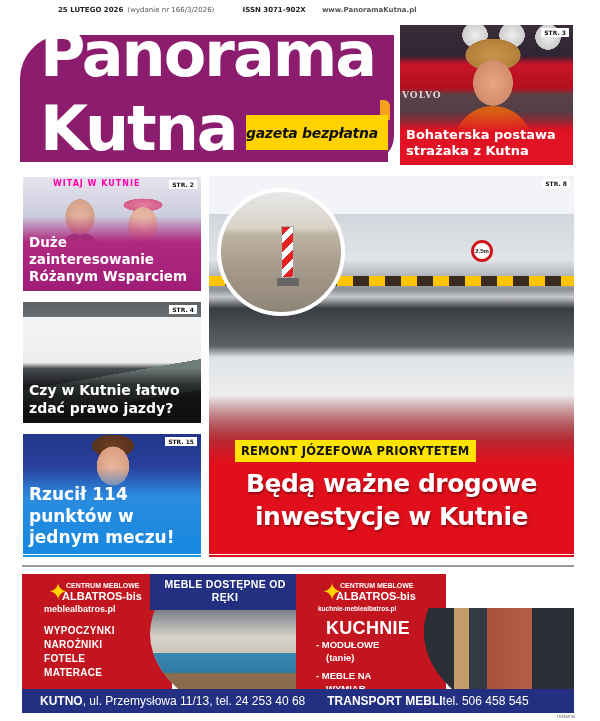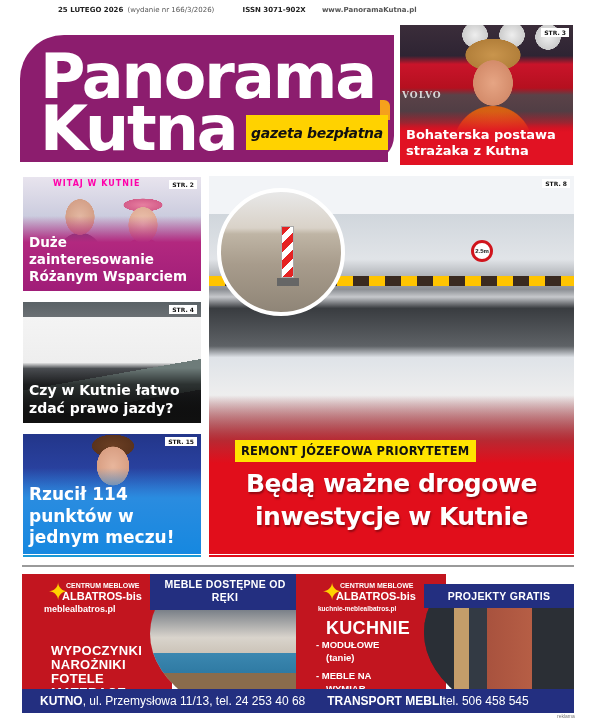--- a/index.html
+++ b/index.html
@@ -31,25 +31,25 @@
     border-radius: 0 0 26px 0;
   }
   .masthead-orange {
     left: 380px; top: 100px; width: 10px; height: 20px;
     background: #f5a11c; border-radius: 0 6px 0 0;
   }
   .title-1, .title-2 {
     color: #fff; font-family: "DejaVu Sans", sans-serif; font-weight: bold;
     letter-spacing: -2px; line-height: 1;
   }
-  .title-1 { left: 40px; top: 46px; font-size: 62px; }
+  .title-1 { left: 40px; top: 24px; font-size: 62px; }
   .title-2 { left: 40px; top: 98px; font-size: 62px; }
   .free-badge {
     left: 246px; top: 115px; width: 142px; height: 35px; background: #ffd200;
-    display: flex; align-items: center; justify-content: center;
+    display: flex; align-items: center; 
   }
   .free-badge span {
     font-family: "DejaVu Sans", sans-serif; font-style: italic; font-weight: bold;
     font-size: 14px; color: #111; letter-spacing: -0.3px;
   }
 
   
   .card { overflow: hidden; }
   .photo { position: absolute; inset: 0; }
   .str {
@@ -209,22 +209,22 @@
     position: absolute; left: 44px; top: 8px; color: #fff; font-size: 7px; font-weight: bold;
   }
   .ad-brand-big {
     position: absolute; left: 40px; top: 16px; color: #fff; font-size: 11px; font-weight: bold;
   }
   .ad-url {
     position: absolute; left: 22px; top: 30px; color: #fff; font-size: 9px; font-weight: bold;
   }
   .ad-right .ad-url { font-size: 6.5px; left: 22px; top: 31px; }
   .ad-list {
-    position: absolute; left: 29px; top: 50px; color: #fff; font-size: 13px;
-    font-weight: bold; line-height: 14px; letter-spacing: 0.3px; margin-top: 20px;
+    position: absolute; left: 22px; top: 50px; color: #fff; font-size: 10px;
+    font-weight: bold; line-height: 14px; letter-spacing: 0.3px;
   }
   .ad-bluehead .t {
     color: #fff; font-weight: bold; text-align: center; font-size: 10.5px; line-height: 13px;
     padding-top: 4px; letter-spacing: 0.3px;
   }
   .ad-right .ad-bluehead { top: 10px; height: 24px; }
   .ad-right .ad-bluehead .t { padding-top: 6px; }
   .ad-right .ad-photo { top: 34px; }
   .kuchnie-title {
     position: absolute; left: 30px; top: 44px; color: #fff; font-size: 18px; font-weight: bold;
@@ -319,23 +319,20 @@
   <div class="ad-list">
     <div>WYPOCZYNKI</div>
     <div>NAROŻNIKI</div>
     <div>FOTELE</div>
     <div>MATERACE</div>
   </div>
 </div>
 
 <div class="abs ad ad-right">
   <div class="ad-red"></div>
-  <div class="ad-bluehead">
-    <div class="t">PROJEKTY GRATIS</div>
-  </div>
   <div class="ad-photo"></div>
   <div class="ad-logo">✦</div>
   <div class="ad-brand-small">CENTRUM MEBLOWE</div>
   <div class="ad-brand-big">ALBATROS-bis</div>
   <div class="ad-url">kuchnie-meblealbatros.pl</div>
   <div class="kuchnie-title">KUCHNIE</div>
   <div class="kuchnie-list">
     <div>- MODUŁOWE</div>
     <div style="padding-left:10px">(tanie)</div>
     <div style="margin-top:5px">- MEBLE NA</div>

